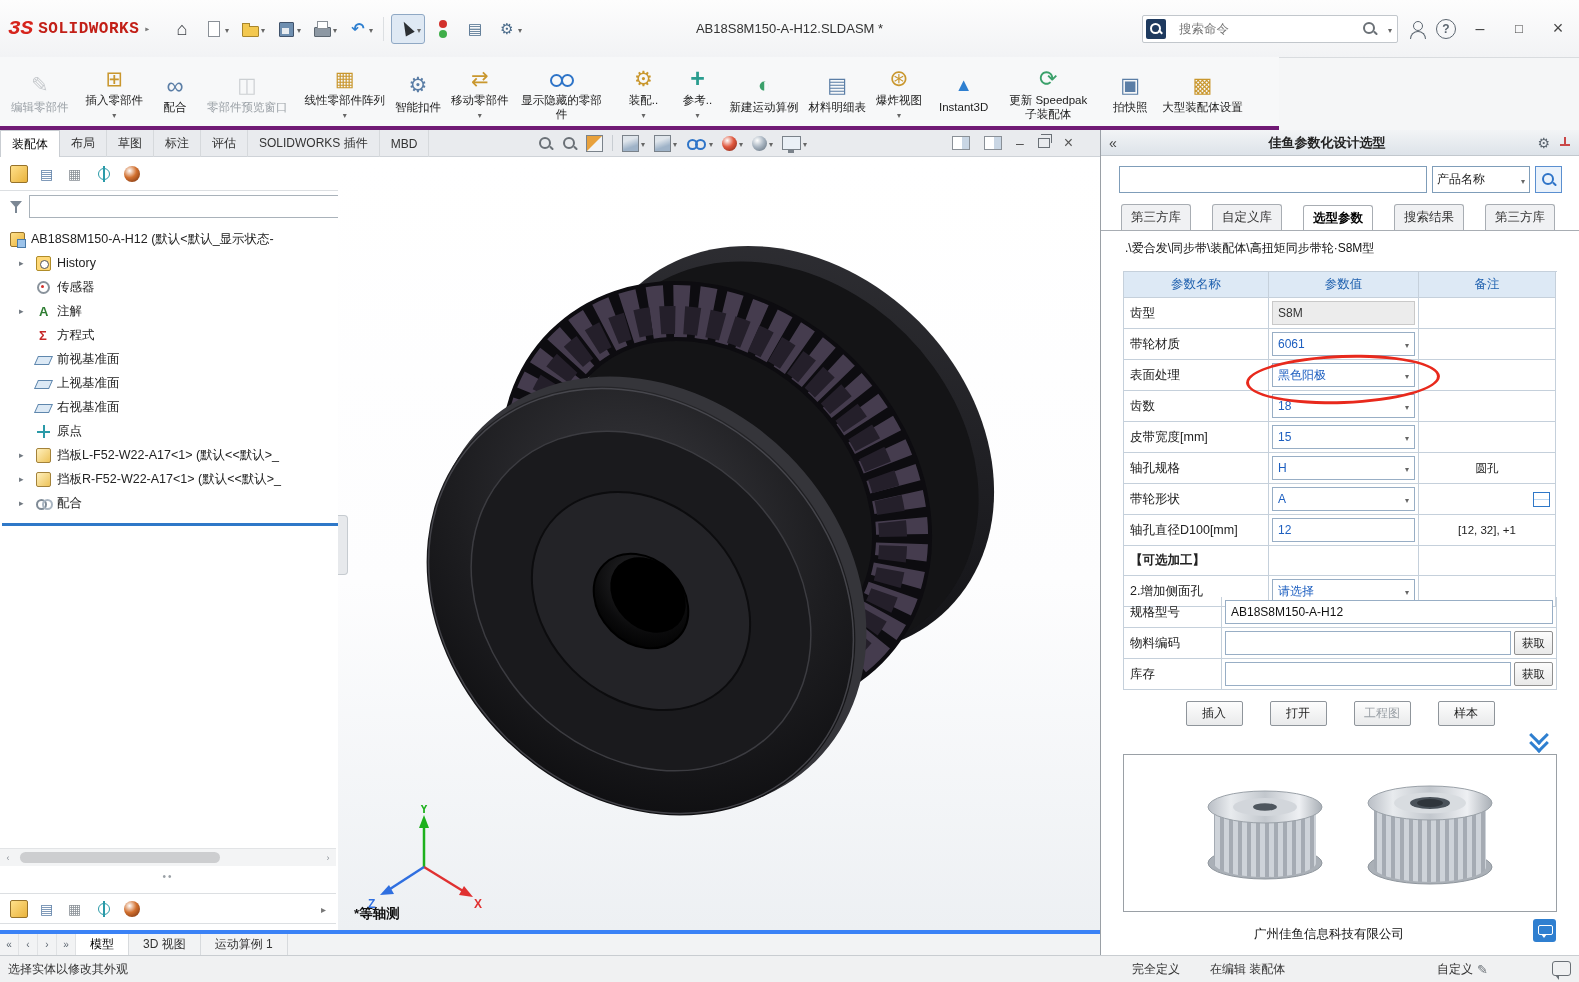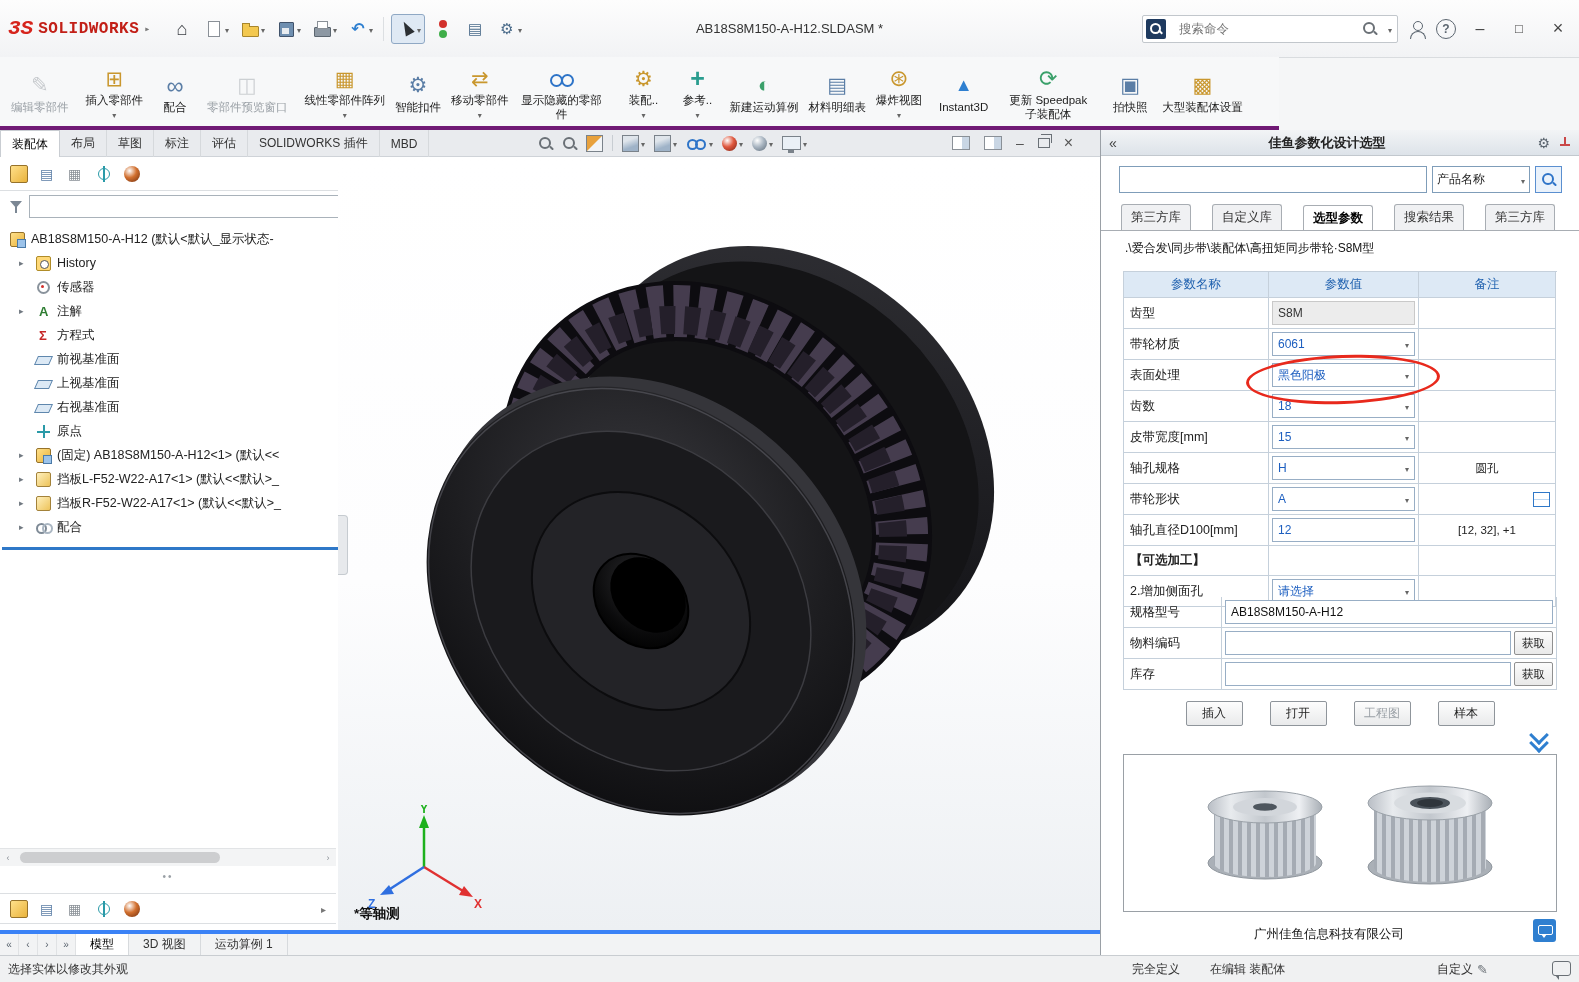--- a/index.html
+++ b/index.html
@@ -481,25 +481,20 @@
       <div class="trow">
           <span class="ticon i-plane"></span>
           <span>右视基准面</span>
         </div>
       <div class="trow">
           <span class="ticon i-origin"></span>
           <span>原点</span>
         </div>
       <div class="trow">
           <span class="tcaret"></span>
-          <span class="ticon i-asm2"></span>
-          <span>(固定) AB18S8M150-A-H12&lt;1&gt; (默认&lt;&lt;</span>
-        </div>
-      <div class="trow">
-          <span class="tcaret"></span>
           <span class="ticon i-part"></span>
           <span>挡板L-F52-W22-A17&lt;1&gt; (默认&lt;&lt;默认&gt;_</span>
         </div>
       <div class="trow">
           <span class="tcaret"></span>
           <span class="ticon i-part"></span>
           <span>挡板R-F52-W22-A17&lt;1&gt; (默认&lt;&lt;默认&gt;_</span>
         </div>
       <div class="trow">
           <span class="tcaret"></span>

